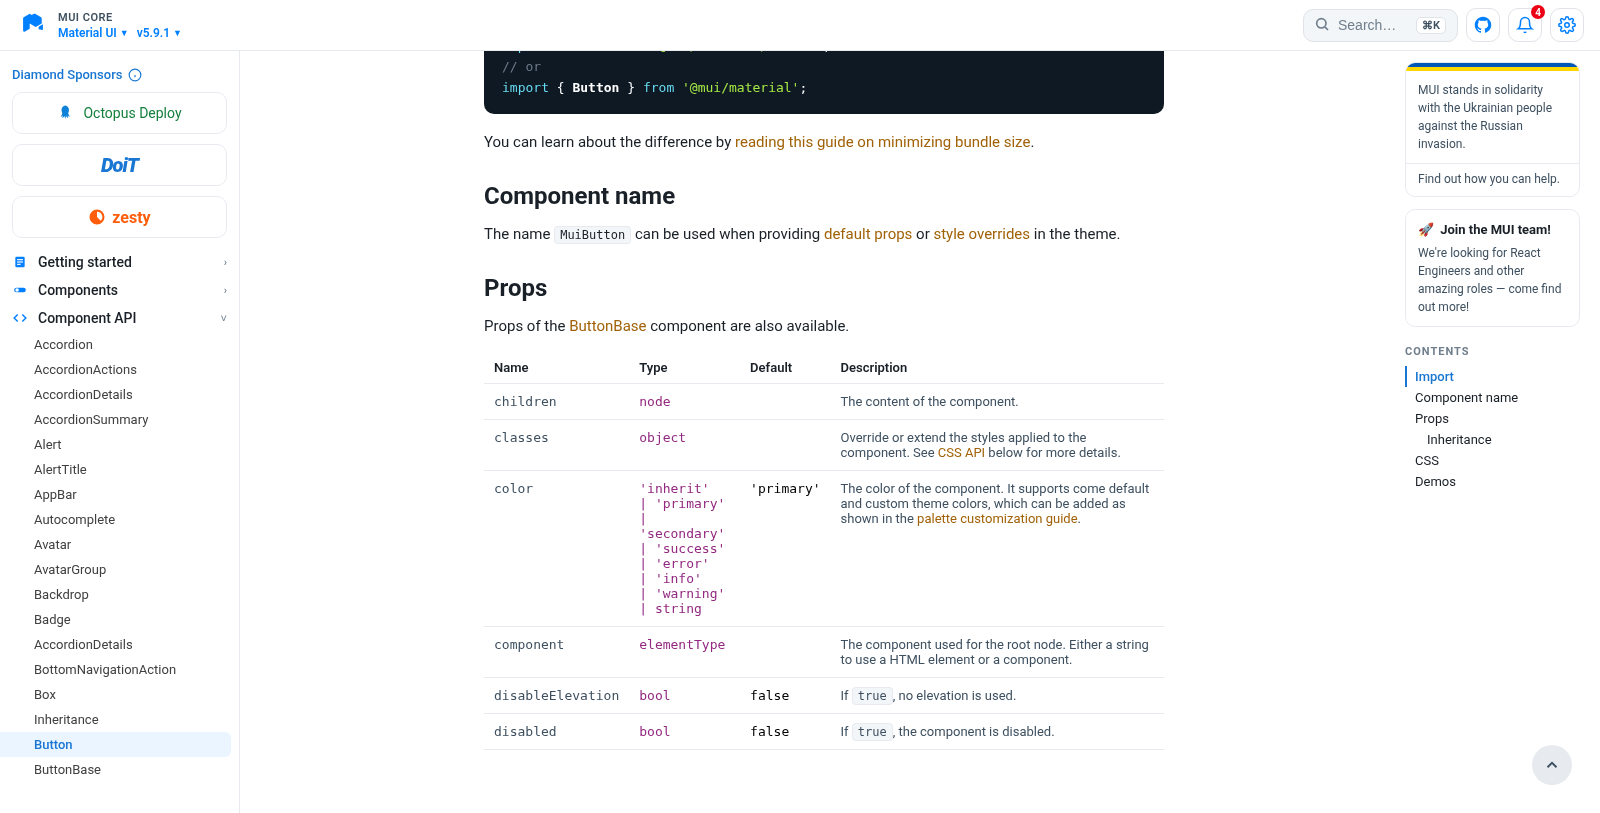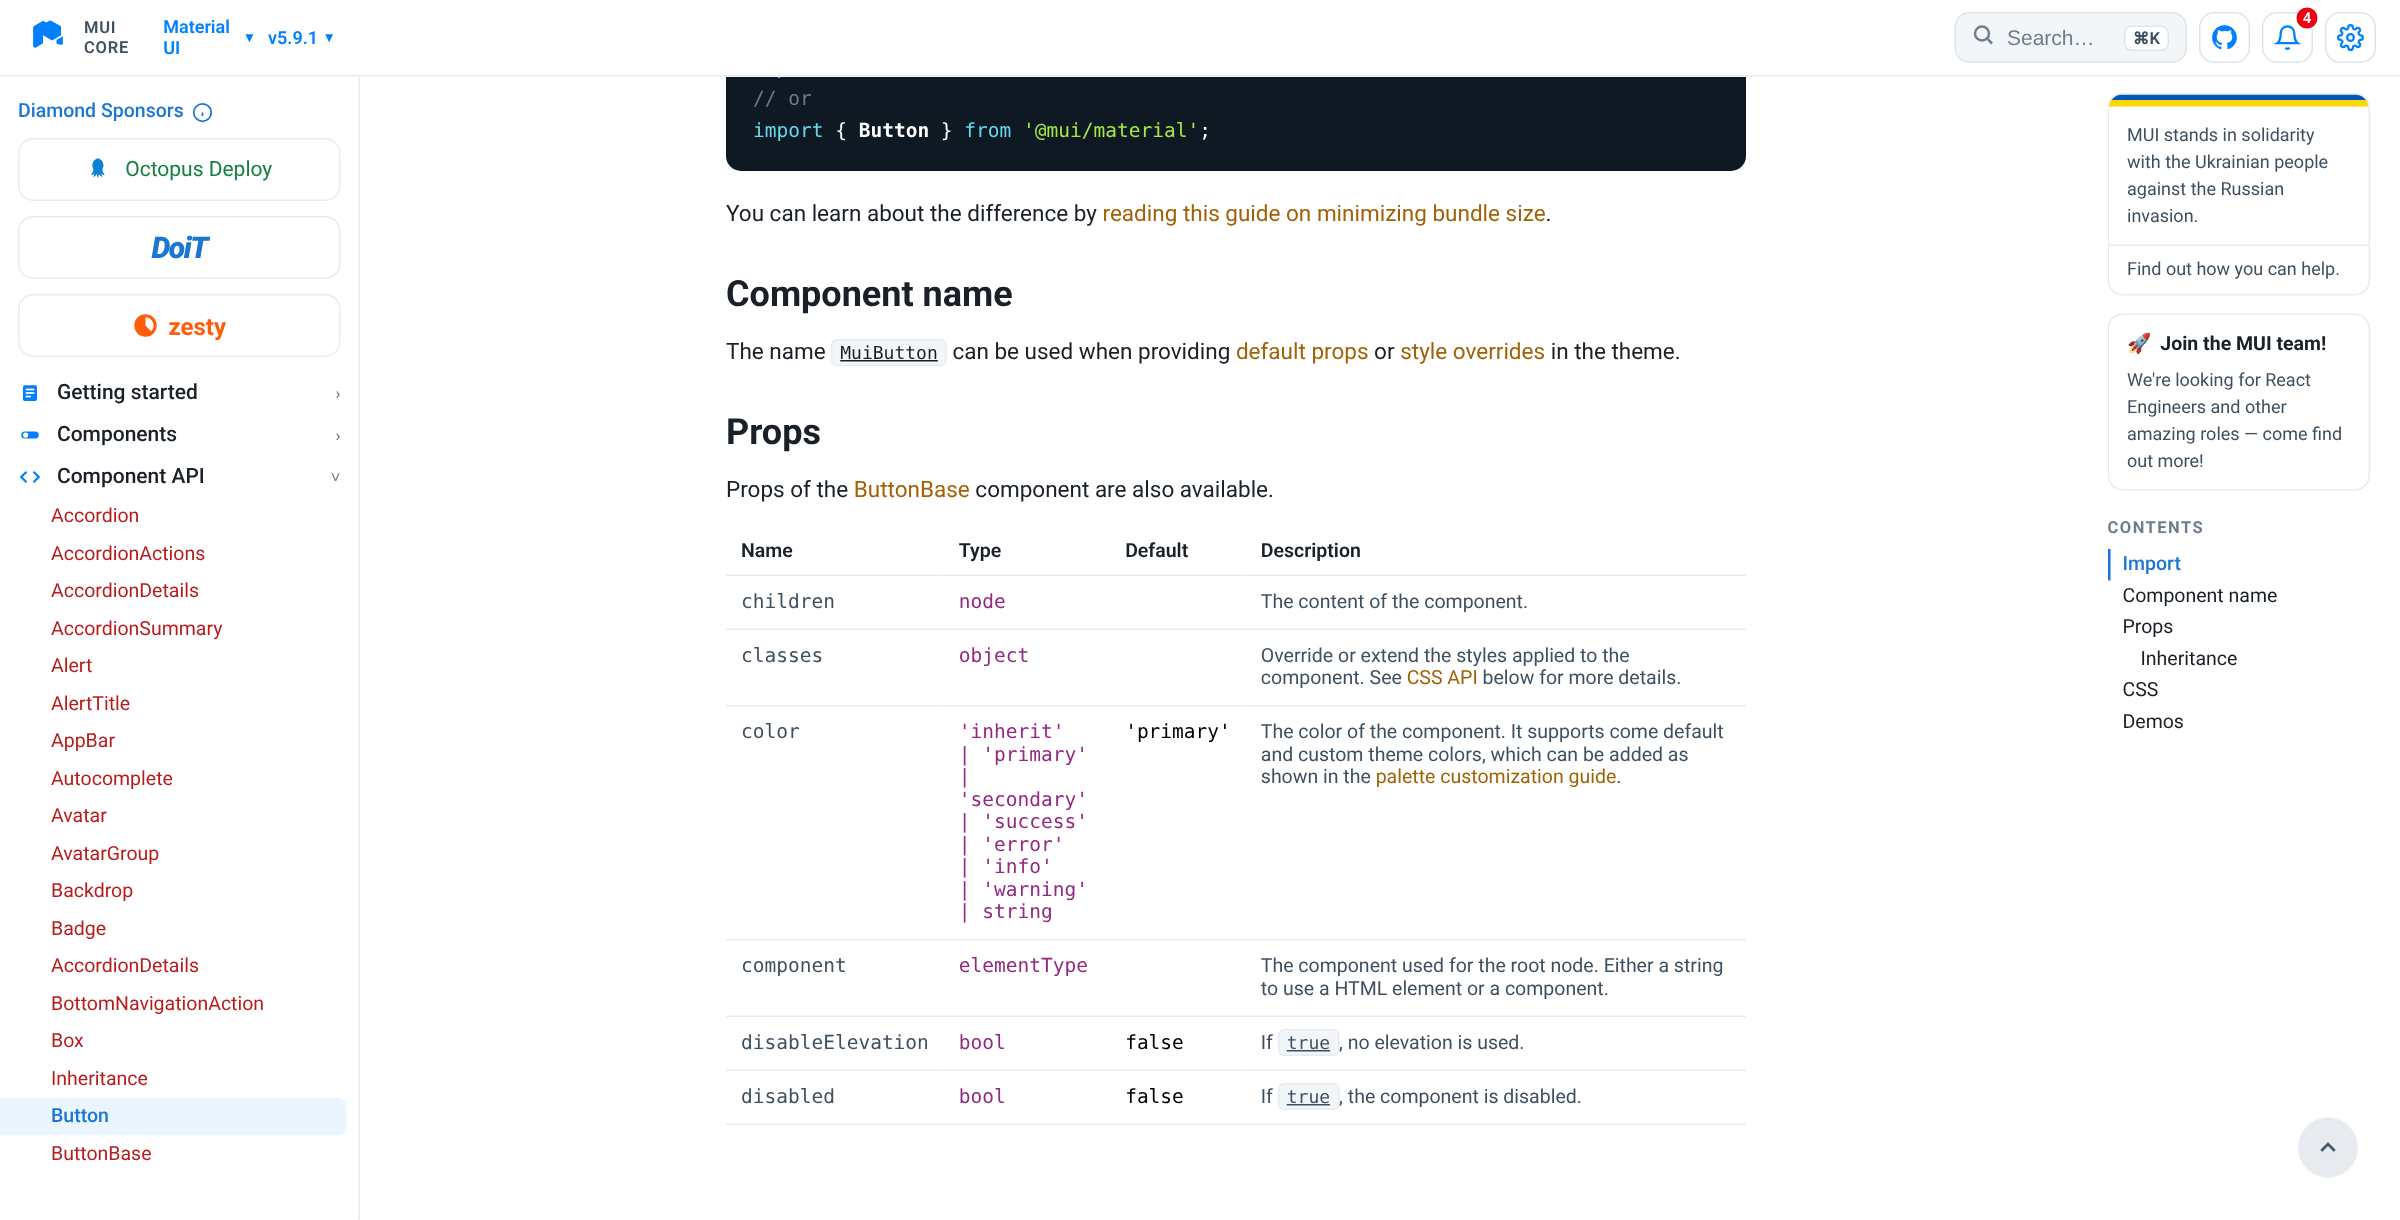--- a/index.html
+++ b/index.html
@@ -4,21 +4,21 @@
 <style>
 * { box-sizing: border-box; margin: 0; padding: 0; }
 body { font-family: -apple-system, BlinkMacSystemFont, "Segoe UI", Roboto, sans-serif; font-size: 14px; color: #1a2027; background: #fff; }
 a { color: #a16207; text-decoration: none; }
 
 
 .header { position: fixed; top: 0; left: 0; right: 0; height: 51px; background: #fff; border-bottom: 1px solid #e7ebf0; display: flex; align-items: center; z-index: 100; }
 .header-left { display: flex; align-items: center; padding: 0 16px; width: 240px; }
 .logo { width: 32px; height: 32px; display: flex; align-items: center; justify-content: center; color: #007fff; margin-right: 10px; }
 .logo svg { width: 30px; height: 28px; }
-.header-text { display: flex; gap: 2px; }
+.header-text { display: flex; flex-direction: column; gap: 2px; }
 .header-row { display: flex; align-items: center; gap: 8px; font-size: 12px; }
 .header-row .label { color: #3e5060; font-weight: 600; letter-spacing: 0.5px; font-size: 11px; }
 .header-row .link { color: #007fff; font-weight: 600; display: flex; align-items: center; gap: 3px; }
 .chev { font-size: 9px; }
 .header-right { margin-left: auto; display: flex; align-items: center; gap: 8px; padding-right: 16px; }
 .search-box { display: flex; align-items: center; border: 1px solid #e0e3e7; background: #f3f6f9; border-radius: 10px; padding: 6px 10px; width: 155px; gap: 8px; color: #6f7e8c; }
 .search-box input { border: none; background: transparent; outline: none; width: 70px; font-size: 14px; color: #6f7e8c; }
 .search-box input::placeholder { color: #6f7e8c; }
 .search-kbd { font-size: 11px; border: 1px solid #e0e3e7; background: #fff; border-radius: 5px; padding: 1px 5px; color: #3e5060; font-weight: 600; }
 .icon-btn { width: 34px; height: 34px; border: 1px solid #e0e3e7; border-radius: 10px; display: flex; align-items: center; justify-content: center; color: #007fff; background: #fff; position: relative; cursor: pointer; }
@@ -32,38 +32,38 @@
 .sponsor-card { margin: 0 12px 10px; border: 1px solid #e7ebf0; border-radius: 10px; height: 42px; display: flex; align-items: center; justify-content: center; gap: 8px; color: #15803d; }
 .sponsor-card.octopus svg { width: 18px; height: 18px; color: #0d80d8; }
 .sponsor-card.doit { color: #1976d2; font-weight: 900; font-size: 20px; font-style: italic; letter-spacing: -1px; }
 .sponsor-card.zesty { color: #ff5d0a; font-weight: 700; font-size: 16px; display: flex; align-items: center; gap: 6px; }
 .sponsor-card.zesty svg { width: 18px; height: 18px; }
 
 .nav-section { padding: 6px 12px; display: flex; align-items: center; gap: 10px; color: #1a2027; font-size: 14px; font-weight: 500; cursor: pointer; }
 .nav-section .nicon { width: 16px; display: flex; justify-content: center; color: #007fff; }
 .nav-section .nicon svg { width: 14px; height: 14px; }
 .nav-section .arrow { margin-left: auto; color: #6f7e8c; font-size: 11px; }
-.nav-item { padding: 5px 12px 5px 34px; font-size: 13px; color: #b91c1c; cursor: pointer; border-radius: 0 6px 6px 0; margin-right: 8px; }
+.nav-item { padding: 5px 12px 5px 34px; font-size: 13px; color: #404040; cursor: pointer; border-radius: 0 6px 6px 0; margin-right: 8px; }
 .nav-item.active { background: #ebf5ff; color: #1976d2; font-weight: 500; }
 
 
 .main { margin-left: 240px; margin-right: 200px; padding: 0 24px 60px; max-width: 960px; }
 .content { max-width: 680px; margin: 0 0 0 220px; padding-top: 0; }
 h2 { font-size: 24px; font-weight: 700; margin: 28px 0 12px; color: #1a2027; }
 h2.heading-import { font-size: 28px; margin-top: 10px; }
 .para { font-size: 15px; color: #1a2027; line-height: 1.6; }
 
 .code-block { background: #0f1924; border-radius: 10px; padding: 16px 18px; font-family: Menlo, Consolas, monospace; font-size: 13px; line-height: 1.6; color: #fff; margin: 10px 0 16px; white-space: pre; overflow-x: auto; }
 .tok-kw { color: #66d9ef; }
 .tok-id { color: #fff; font-weight: 600; }
 .tok-str { color: #a5e844; }
 .tok-com { color: #6c7a89; }
 .tok-pn { color: #fff; }
 
-.inline-code { background: #f3f6f9; border: 1px solid #e7ebf0; border-radius: 4px; padding: 1px 5px; font-family: Menlo, Consolas, monospace; font-size: 12px; text-decoration: underline; }
+.inline-code { background: #f3f6f9; border: 1px solid #e7ebf0; border-radius: 4px; padding: 1px 5px; font-family: Menlo, Consolas, monospace; font-size: 12px; }
 
 table.props { width: 100%; border-collapse: collapse; margin-top: 14px; font-size: 13px; }
 table.props th { text-align: left; padding: 8px 10px; border-bottom: 1px solid #e7ebf0; color: #1a2027; font-weight: 600; }
 table.props td { padding: 10px 10px; border-bottom: 1px solid #e7ebf0; vertical-align: top; color: #3e5060; }
 .prop-name { font-family: Menlo, Consolas, monospace; font-size: 13px; color: #3e5060; }
 .prop-type { font-family: Menlo, Consolas, monospace; font-size: 13px; color: #932981; white-space: pre-wrap; }
 .prop-default { font-family: Menlo, Consolas, monospace; font-size: 13px; color: #000000; }
 
 
 .rightbar { position: fixed; top: 62px; right: 20px; width: 175px; }

